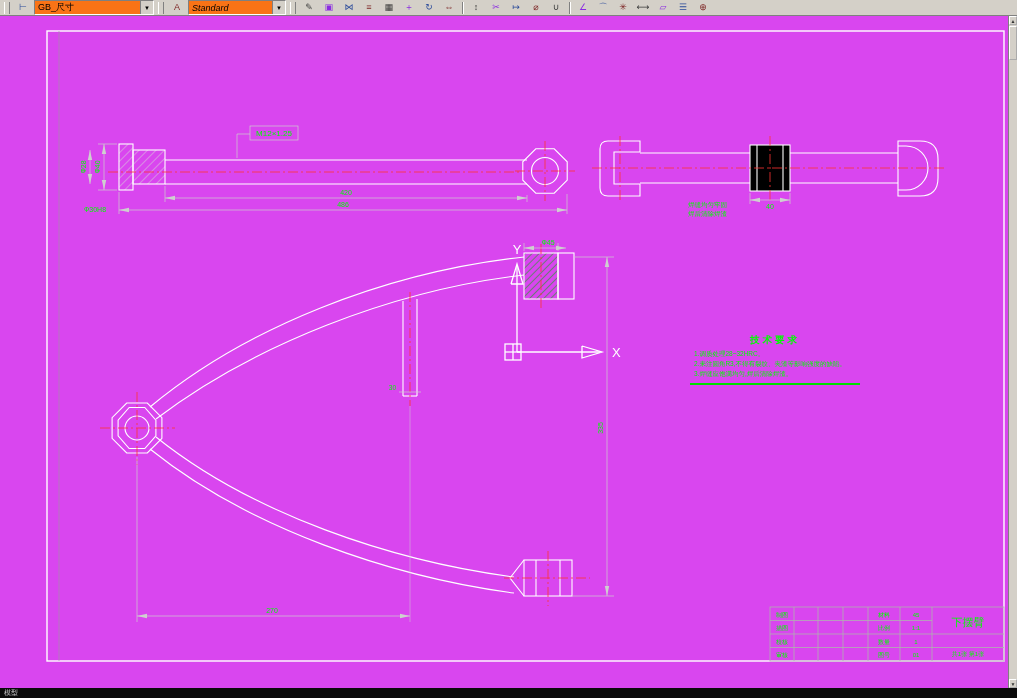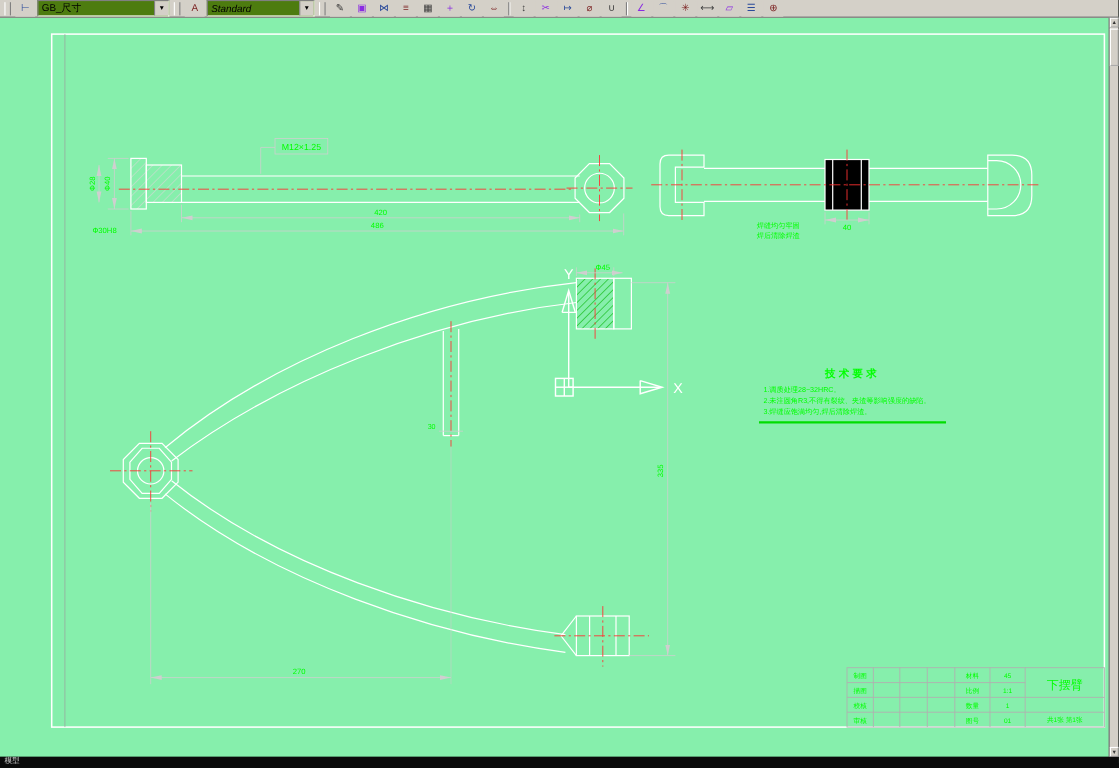--- a/index.html
+++ b/index.html
@@ -10,31 +10,31 @@
            border-bottom:1px solid #808080;display:flex;align-items:center;gap:2px;
            padding-left:2px;box-sizing:border-box;z-index:5;}
   .grip{width:4px;height:12px;border-left:1px solid #fff;border-right:1px solid #808080;margin:0 2px;}
   .tbtn{width:18px;height:14px;background:#d4d0c8;border:1px solid #d4d0c8;
         display:flex;align-items:center;justify-content:center;font-size:9px;line-height:1;
         padding:0;color:#333;cursor:default;}
   .tbtn:nth-of-type(4n) .ic{color:#8a2be2;}
   .tbtn:nth-of-type(4n+1) .ic{color:#2a4a9a;}
   .tbtn:nth-of-type(4n+2) .ic{color:#7a1f1f;}
   .tbtn:nth-of-type(4n+3) .ic{color:#3a3a3a;}
-  .combo{height:13px;background:#4d7c0f;border-top:1px solid #808080;border-left:1px solid #808080;
+  .combo{height:13px;background:#f97316;border-top:1px solid #808080;border-left:1px solid #808080;
          border-bottom:1px solid #fff;border-right:1px solid #fff;display:flex;align-items:center;
          font-size:9px;color:#000;}
   .combo .val{padding:0 3px;white-space:nowrap;overflow:hidden;}
   .combo .drop{width:12px;height:13px;background:#d4d0c8;border-left:1px solid #808080;
                display:flex;align-items:center;justify-content:center;font-size:6px;color:#000;}
   .combo.dim{width:118px;}
   .combo.txt{width:96px;font-style:italic;}
   .sep{width:1px;height:12px;background:#808080;margin:0 2px;box-shadow:1px 0 0 #fff;}
   
-  .canvas{position:absolute;left:0;top:16px;right:9px;bottom:10px;background:#86efac;overflow:hidden;}
+  .canvas{position:absolute;left:0;top:16px;right:9px;bottom:10px;background:#d946ef;overflow:hidden;}
   .canvas svg{position:absolute;left:0;top:0;}
   
   .vscroll{position:absolute;right:0;top:16px;bottom:10px;width:9px;background:#d4d0c8;
            border-left:1px solid #808080;box-sizing:border-box;}
   .vscroll .arrow{position:absolute;left:0;width:8px;height:9px;background:#d4d0c8;
                   border:1px outset #fff;font-size:5px;color:#333;text-align:center;line-height:8px;box-sizing:border-box;}
   .vscroll .up{top:0;}
   .vscroll .down{bottom:0;}
   .vscroll .thumb{position:absolute;left:0;top:10px;width:8px;height:34px;background:#d4d0c8;
                   border:1px outset #fff;box-sizing:border-box;}

